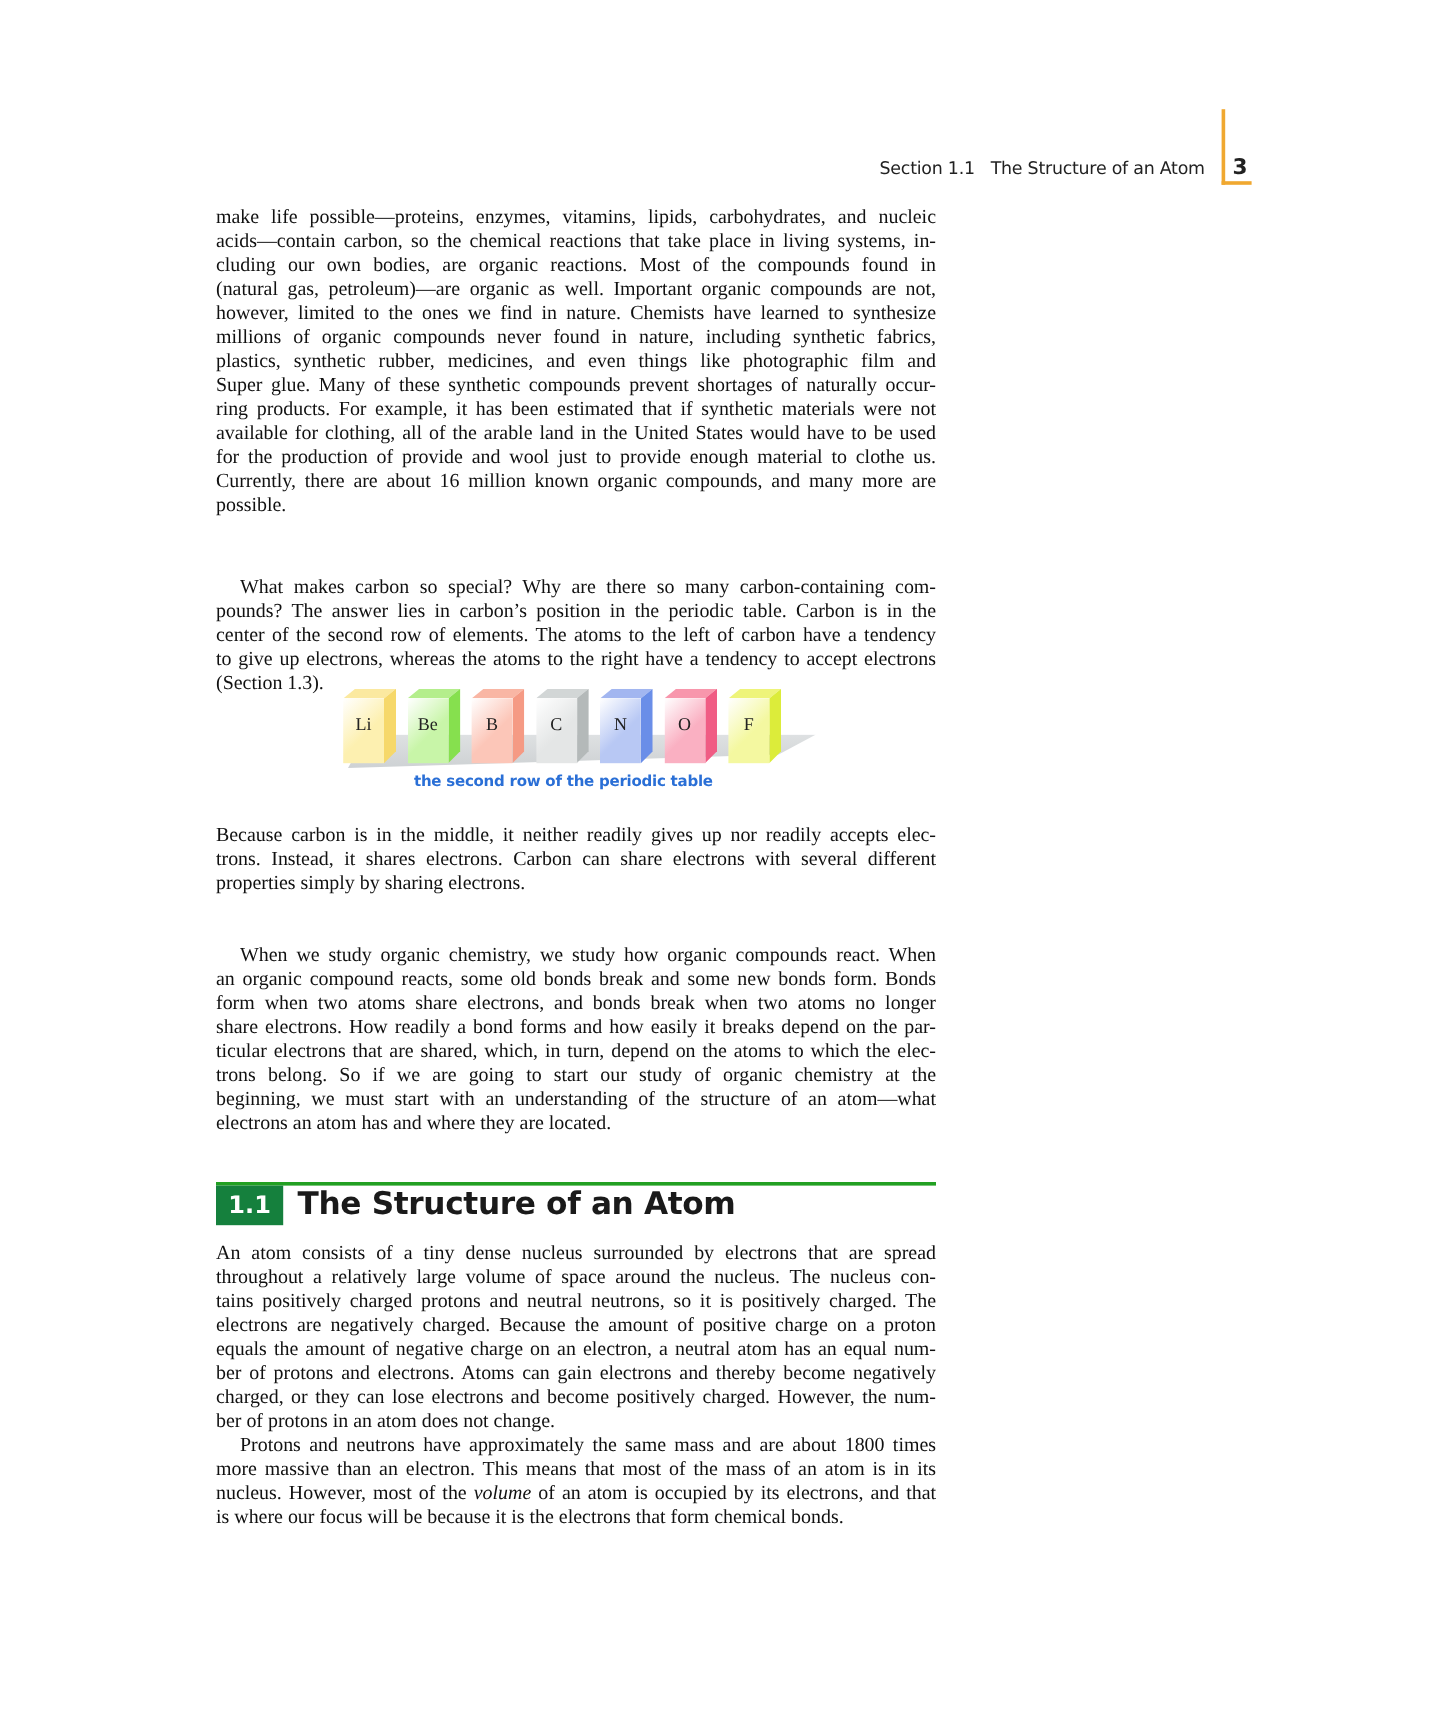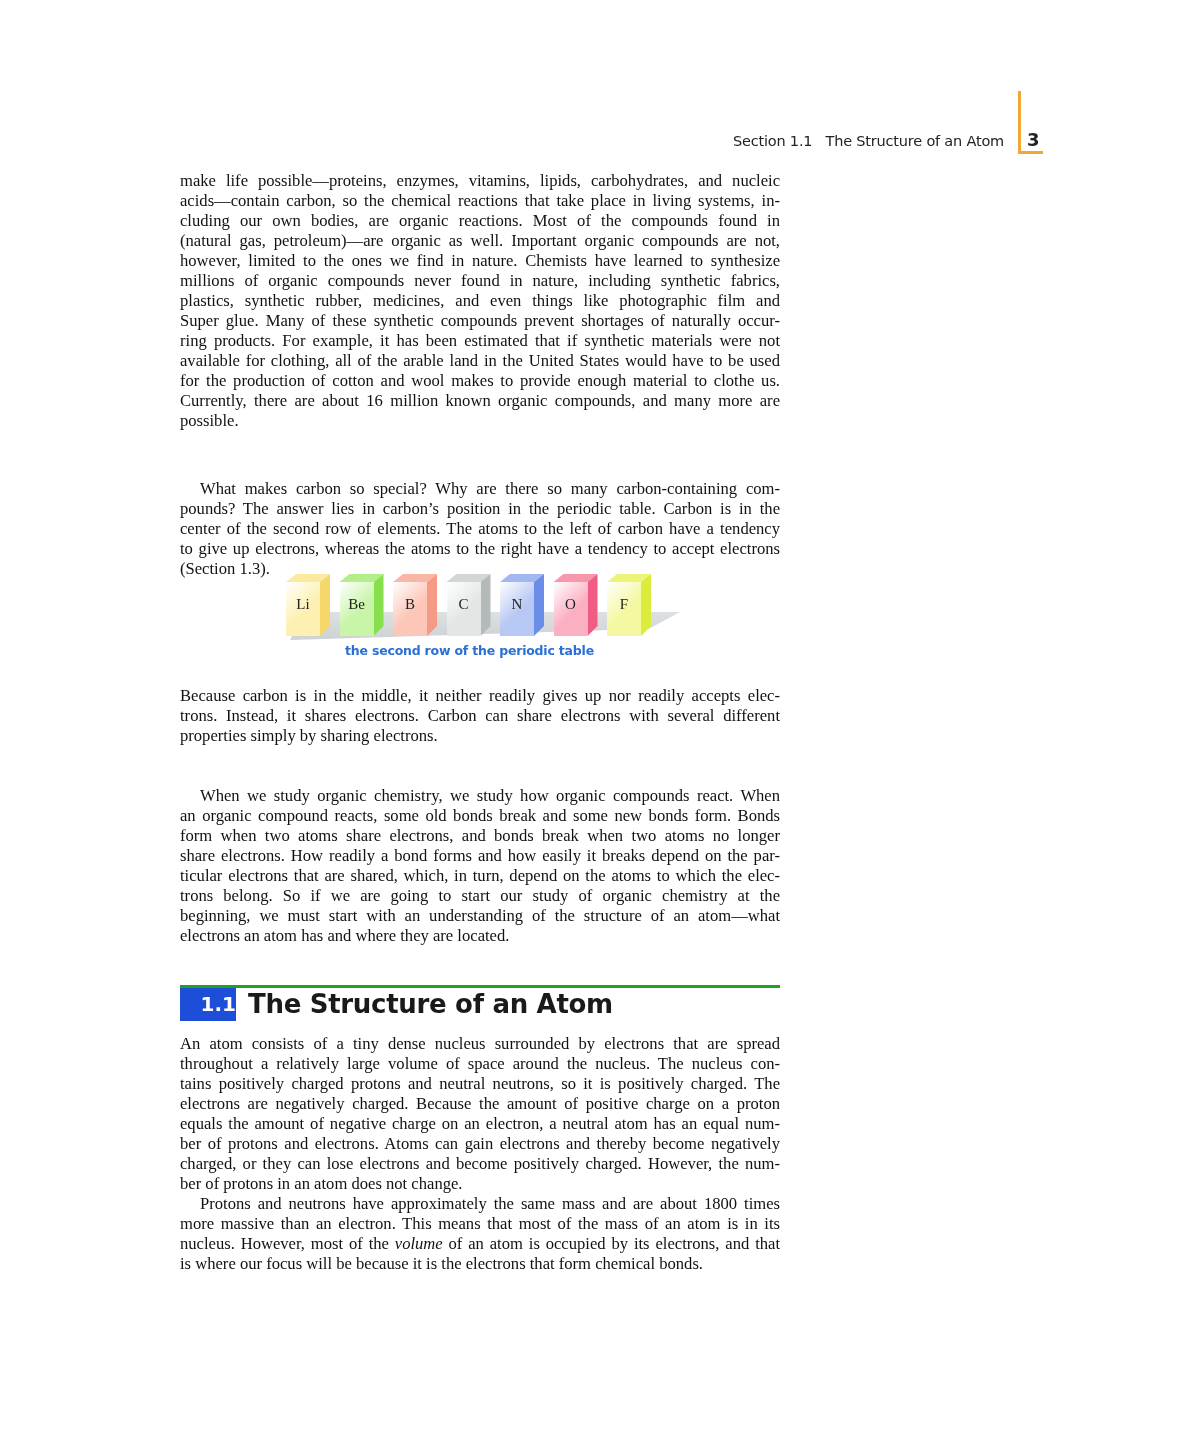--- a/index.html
+++ b/index.html
@@ -30,23 +30,23 @@
   .block .front { position:absolute; left:0; top:8px; width:34px; height:54px; }
   .block .side { position:absolute; left:34px; top:0; width:10px; height:62px; clip-path:polygon(0 8px,100% 0,100% 52px,0 100%); }
   .block .top { position:absolute; left:0; top:0; width:44px; height:8px; clip-path:polygon(10px 0,100% 0,34px 100%,0 100%); }
   .block .sym { position:absolute; left:0; top:22px; width:34px; text-align:center;
     font-family:"Liberation Serif", serif; font-size:15px; color:#222; }
   .caption { position:absolute; left:345px; top:643px; font-family:"DejaVu Sans", sans-serif;
     font-size:12.5px; color:#2a6fd6; font-weight:bold; letter-spacing:-0.2px; }
 
   
   .sec-rule { position:absolute; left:180px; top:985px; width:600px; height:3px; background:#22a022; }
-  .sec-num { position:absolute; left:180px; top:988px; width:56px; height:33px; background:#1d4ed8;
+  .sec-num { position:absolute; left:180px; top:988px; width:56px; height:33px; background:#15803d;
     color:#fff; font-family:"DejaVu Sans", sans-serif; font-weight:bold; font-size:20px;
-    line-height:33px; text-align:right; }
+    line-height:33px; text-align:center; }
   .sec-title { position:absolute; left:248px; top:988px; height:33px; line-height:33px;
     font-family:"DejaVu Sans", sans-serif; font-weight:bold; font-size:26px; color:#1a1a1a; letter-spacing:-0.3px; }
 </style>
 </head>
 <body>
 
 <div class="page">
 
   <div class="running-head">Section 1.1   The Structure of an Atom</div>
   <div class="page-rule"></div>
@@ -57,21 +57,21 @@
       <div class="line">make life possible—proteins, enzymes, vitamins, lipids, carbohydrates, and nucleic</div>
       <div class="line">acids—contain carbon, so the chemical reactions that take place in living systems, in-</div>
       <div class="line">cluding our own bodies, are organic reactions. Most of the compounds found in</div>
       <div class="line">(natural gas, petroleum)—are organic as well. Important organic compounds are not,</div>
       <div class="line">however, limited to the ones we find in nature. Chemists have learned to synthesize</div>
       <div class="line">millions of organic compounds never found in nature, including synthetic fabrics,</div>
       <div class="line">plastics, synthetic rubber, medicines, and even things like photographic film and</div>
       <div class="line">Super glue. Many of these synthetic compounds prevent shortages of naturally occur-</div>
       <div class="line">ring products. For example, it has been estimated that if synthetic materials were not</div>
       <div class="line">available for clothing, all of the arable land in the United States would have to be used</div>
-      <div class="line">for the production of cotton and wool makes to provide enough material to clothe us.</div>
+      <div class="line">for the production of provide and wool just to provide enough material to clothe us.</div>
       <div class="line">Currently, there are about 16 million known organic compounds, and many more are</div>
       <div class="line last">possible.</div>
     </div>
   <div class="text" style="top:451px;margin-top:28px;">
       <div class="line indent">What makes carbon so special? Why are there so many carbon-containing com-</div>
       <div class="line">pounds? The answer lies in carbon’s position in the periodic table. Carbon is in the</div>
       <div class="line">center of the second row of elements. The atoms to the left of carbon have a tendency</div>
       <div class="line">to give up electrons, whereas the atoms to the right have a tendency to accept electrons</div>
       <div class="line last">(Section 1.3).</div>
     </div>

